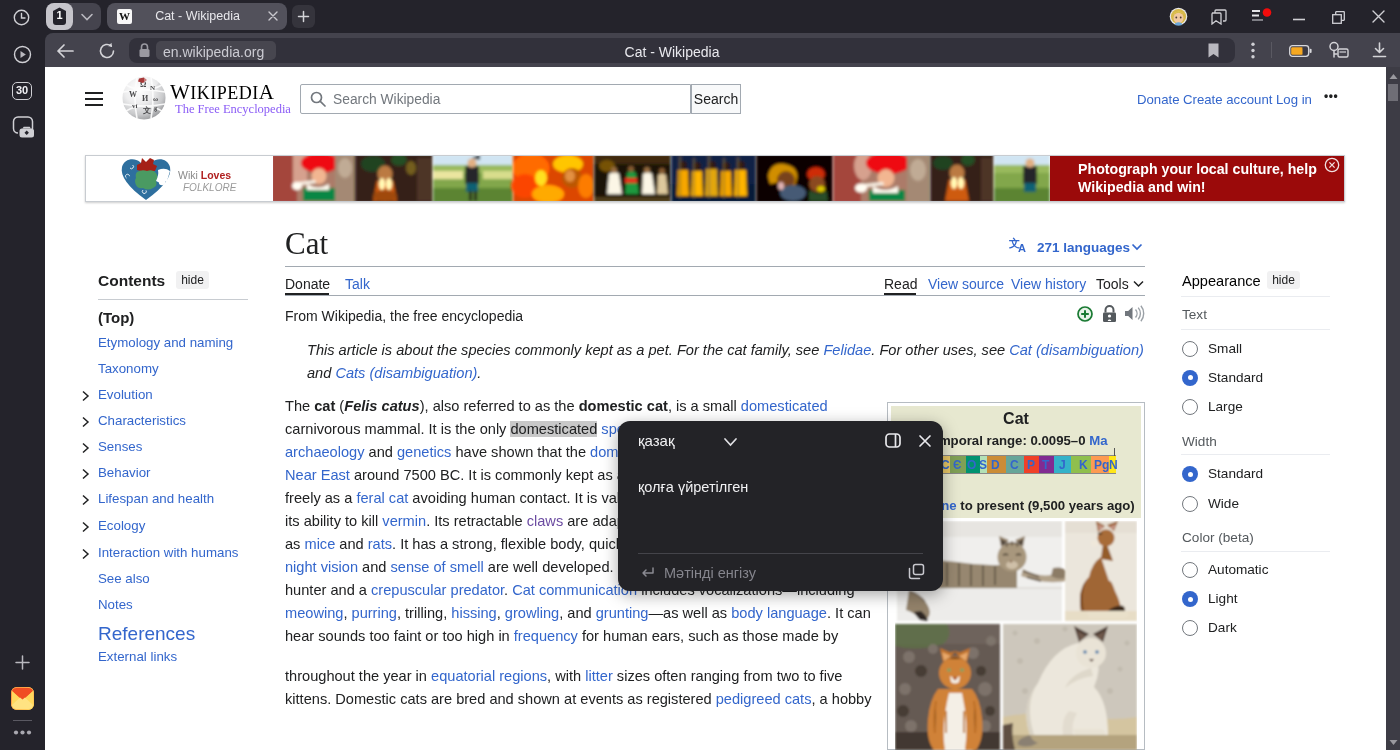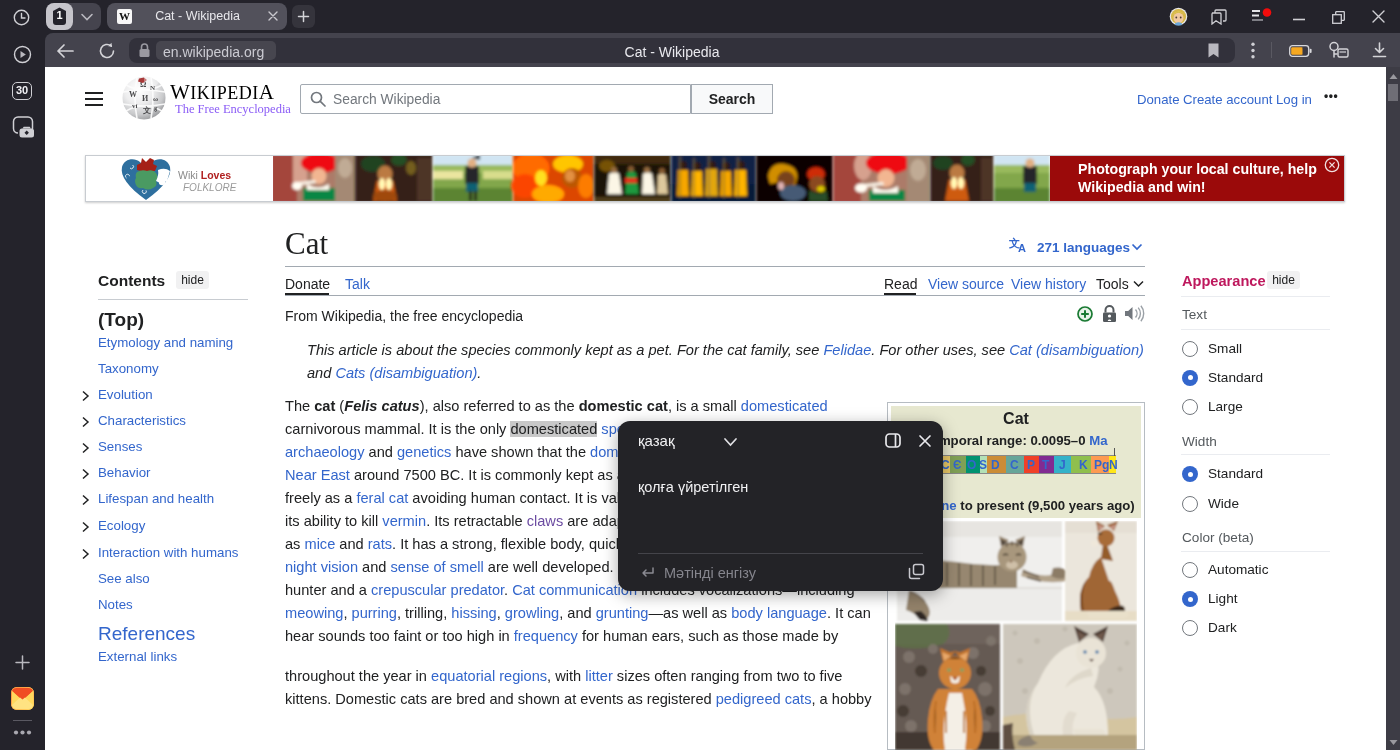--- a/index.html
+++ b/index.html
@@ -209,21 +209,21 @@
   <div class="abs nw" style="left:170px;top:80px;font-family:'Liberation Serif',serif;font-size:21px;letter-spacing:0.5px;color:#000;">W<span style="font-size:18px;">IKIPEDI</span>A</div>
   <div class="abs nw" style="left:175px;top:102px;font-family:'Liberation Serif',serif;font-size:12.5px;color:#8b5cf6;">The Free Encyclopedia</div>
 
   
   <div class="abs" style="left:300px;top:84px;width:391px;height:30px;border:1px solid #a2a9b1;border-radius:2px 0 0 2px;background:#fff;"></div>
   <svg class="abs" style="left:310px;top:91px;" width="16" height="16" viewBox="0 0 16 16">
     <circle cx="6.5" cy="6.5" r="5" fill="none" stroke="#72777d" stroke-width="1.7"></circle>
     <path d="M10.3 10.3 L15 15" stroke="#72777d" stroke-width="1.7" stroke-linecap="round"></path>
   </svg>
   <div class="abs nw" style="left:333px;top:92px;font-size:13.8px;color:#72777d;">Search Wikipedia</div>
-  <div class="abs" style="left:691px;top:84px;width:82px;height:30px;border:1px solid #a2a9b1;background:#f8f9fa;color:#202122;font-weight:bold;font-size:14px;text-align:center;line-height:29px;">Search</div>
+  <div class="abs" style="left:691px;top:84px;width:50px;height:30px;border:1px solid #a2a9b1;background:#f8f9fa;color:#202122;font-weight:normal;font-size:14px;text-align:center;line-height:29px;">Search</div>
 
   <div class="abs nw lnk" style="left:1137px;top:92px;font-size:13.2px;">Donate</div>
   <div class="abs nw lnk" style="left:1183px;top:92px;font-size:13.2px;">Create account</div>
   <div class="abs nw lnk" style="left:1276px;top:92px;font-size:13.2px;">Log in</div>
   <div class="abs nw" style="left:1324px;top:89px;font-size:12px;color:#202122;letter-spacing:0.5px;font-weight:bold;">•••</div>
 
   
   <div class="abs" style="left:85px;top:155px;width:1260px;height:47px;background:#fff;border:1px solid #c8ccd1;box-shadow:0 1px 2px rgba(0,0,0,0.2);"></div>
   
   <svg class="abs" style="left:118px;top:155px;" width="58" height="47" viewBox="0 0 58 47">
@@ -428,21 +428,21 @@
   <svg class="abs" style="left:1124px;top:305px;" width="21" height="17" viewBox="0 0 21 17">
     <path d="M1 6 h3.2 L8.5 2 v13 L4.2 11 H1 z" fill="#72777d"></path>
     <path d="M7.2 4.5 a5.5 5.5 0 0 0 0 8" fill="none" stroke="#72777d" stroke-width="1.4"></path>
     <path d="M11.5 4.5 a6 6 0 0 1 0 8 M14.2 2.6 a9 9 0 0 1 0 11.8 M16.9 0.8 a12 12 0 0 1 0 15.4" fill="none" stroke="#9aa0a6" stroke-width="1.4"></path>
   </svg>
 
   
   <div class="abs nw" style="left:98px;top:272px;font-size:15.5px;font-weight:bold;color:#202122;">Contents</div>
   <div class="abs" style="left:176px;top:271px;width:33px;height:18px;background:#f1f1f2;border-radius:3px;color:#202122;font-size:12px;text-align:center;line-height:18px;">hide</div>
   <div class="abs" style="left:98px;top:299px;width:150px;height:1px;background:#c8ccd1;"></div>
-  <div class="abs nw" style="left:98px;top:309px;font-size:19px;font-weight:bold;color:#202122;">(Top)</div>
+  <div class="abs nw" style="left:98px;top:309px;font-size:15px;font-weight:bold;color:#202122;">(Top)</div>
   <div class="abs nw" style="left:98px;top:335px;font-size:13.3px;"><a class="lnk">Etymology and naming</a></div>
   <div class="abs nw" style="left:98px;top:361px;font-size:13.3px;"><a class="lnk">Taxonomy</a></div>
   <div class="abs nw" style="left:98px;top:387px;font-size:13.3px;"><a class="lnk">Evolution</a></div>
   <div class="abs nw" style="left:98px;top:413px;font-size:13.3px;"><a class="lnk">Characteristics</a></div>
   <div class="abs nw" style="left:98px;top:439px;font-size:13.3px;"><a class="lnk">Senses</a></div>
   <div class="abs nw" style="left:98px;top:465px;font-size:13.3px;"><a class="lnk">Behavior</a></div>
   <div class="abs nw" style="left:98px;top:491px;font-size:13.3px;"><a class="lnk">Lifespan and health</a></div>
   <div class="abs nw" style="left:98px;top:518px;font-size:13.3px;"><a class="lnk">Ecology</a></div>
   <div class="abs nw" style="left:98px;top:545px;font-size:13.3px;"><a class="lnk">Interaction with humans</a></div>
   <div class="abs nw" style="left:98px;top:571px;font-size:13.3px;"><a class="lnk">See also</a></div>
@@ -468,21 +468,21 @@
       </svg>
   <svg class="abs" style="left:81px;top:521px;" width="9" height="12" viewBox="0 0 9 12">
         <path d="M2 1.5 L7 6 L2 10.5" fill="none" stroke="#202122" stroke-width="1.5"></path>
       </svg>
   <svg class="abs" style="left:81px;top:548px;" width="9" height="12" viewBox="0 0 9 12">
         <path d="M2 1.5 L7 6 L2 10.5" fill="none" stroke="#202122" stroke-width="1.5"></path>
       </svg>
   </g>
 
   
-  <div class="abs nw" style="left:1182px;top:273px;font-size:14.6px;font-weight:bold;color:#be185d;">Appearance</div>
+  <div class="abs nw" style="left:1182px;top:273px;font-size:14.6px;font-weight:normal;color:#000000;">Appearance</div>
   <div class="abs" style="left:1267px;top:271px;width:33px;height:18px;background:#f1f1f2;border-radius:3px;color:#202122;font-size:12px;text-align:center;line-height:18px;">hide</div>
   <div class="abs" style="left:1181px;top:296px;width:149px;height:1px;background:#eaecf0;"></div>
   <div class="abs nw" style="left:1182px;top:307px;font-size:13.6px;color:#54595d;">Text</div>
   <div class="abs" style="left:1181px;top:329px;width:149px;height:1px;background:#eaecf0;"></div>
   <div class="abs nw" style="left:1182px;top:341px;"><span class="radio"></span></div>
 
   
   <div class="abs" style="left:1182px;top:341px;width:16px;height:16px;border:1.5px solid #72777d;border-radius:50%;background:#fff;"></div>
   <div class="abs nw" style="left:1208px;top:341px;font-size:13.6px;color:#202122;">Small</div>
   <div class="abs" style="left:1182px;top:369.5px;width:16px;height:16px;border-radius:50%;background:#36c;"></div>

